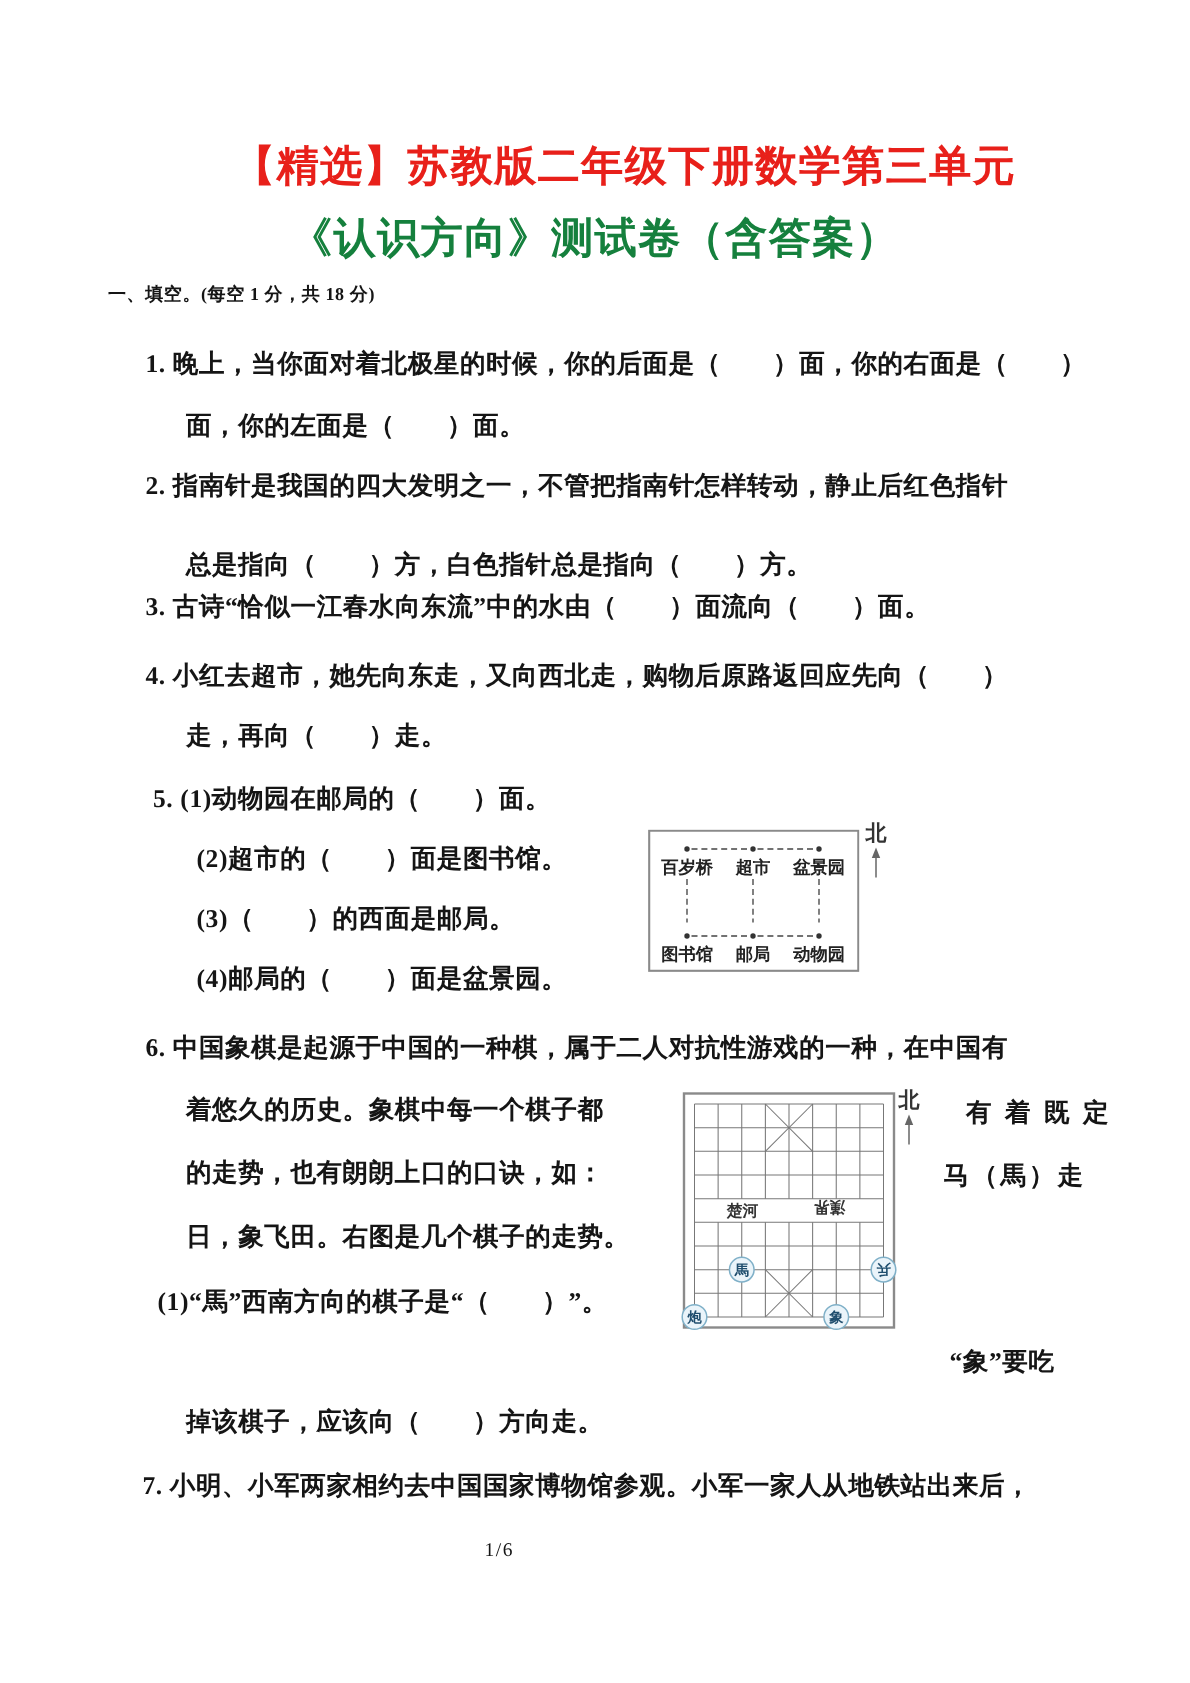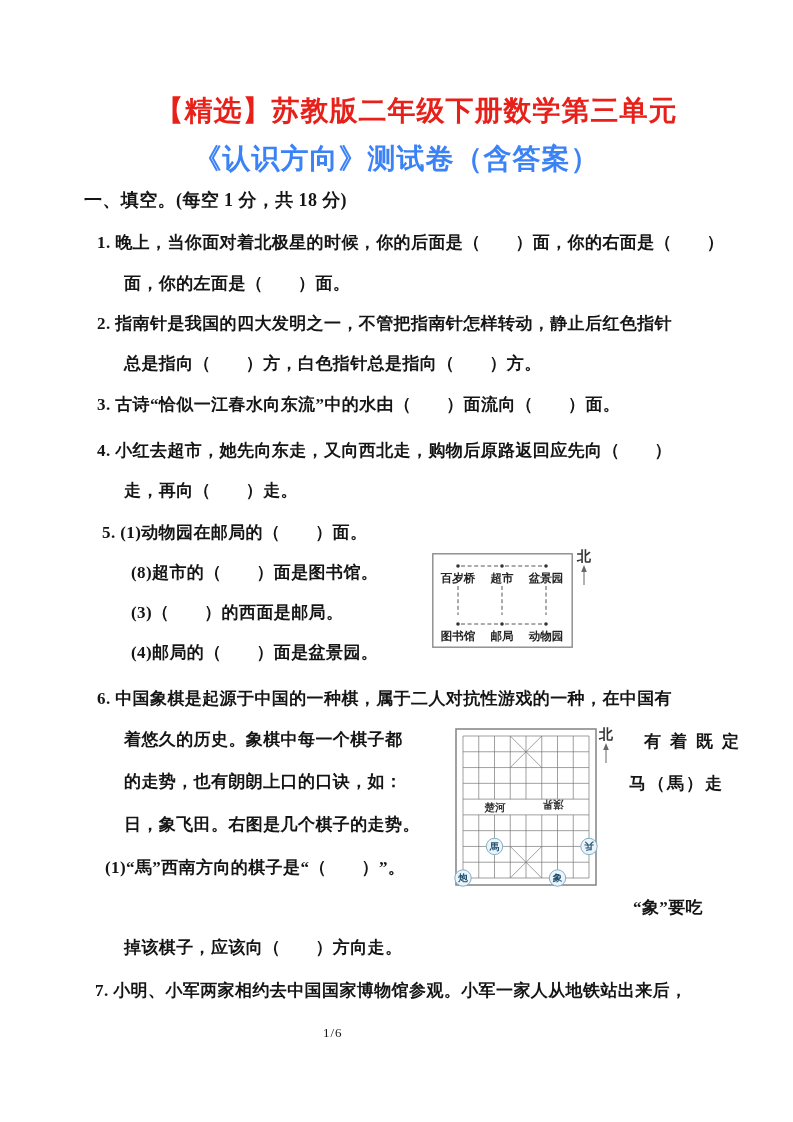--- a/index.html
+++ b/index.html
@@ -8,55 +8,55 @@
     font-family:"Liberation Serif","DejaVu Serif",serif;color:#151515;overflow:hidden;
   }
   .title-line{
     position:absolute;left:0;width:100%;text-align:center;margin:0;
     font-size:28px;font-weight:700;color:#e8201a;letter-spacing:1px;white-space:nowrap;
   }
   .ln{
     position:absolute;white-space:nowrap;
     font-size:17px;font-weight:600;letter-spacing:0.4px;
   }
-  .section-h{font-size:18px;margin-left:12px;}
+  .section-h{font-size:12px;}
   .r-snippet{font-size:17px;}
   .spread{letter-spacing:9px;margin-left:16px;}
   .spread2{letter-spacing:2px;}
   .figure{position:absolute;}
   .north{
     position:absolute;display:flex;flex-direction:column;align-items:center;
     font-size:14px;font-weight:600;color:#333;line-height:1.1;
   }
   .footer-num{position:absolute;font-size:13px;font-weight:400;letter-spacing:1px;}
   svg text{font-family:"Liberation Serif","DejaVu Serif",serif;}
 </style>
 </head>
 <body>
 
 <div class="page">
 
   <h1 class="title-line" style="top: 92px; color: rgb(232, 32, 26); padding-left: 20px;">【精选】苏教版二年级下册数学第三单元</h1>
-  <h1 class="title-line" style="top: 140px; color: #3b82f6;">《认识方向》测试卷（含答案）</h1>
+  <h1 class="title-line" style="top: 140px; color: #15803d;">《认识方向》测试卷（含答案）</h1>
 
   <div class="ln section-h" style="left:72px;top:188px">一、填空。(每空 1 分，共 18 分)</div>
 
   <div class="ln" style="left:97px;top:231px">1. 晚上，当你面对着北极星的时候，你的后面是（　　）面，你的右面是（　　）</div>
   <div class="ln" style="left:124px;top:272px">面，你的左面是（　　）面。</div>
 
   <div class="ln" style="left:97px;top:312px">2. 指南针是我国的四大发明之一，不管把指南针怎样转动，静止后红色指针</div>
-  <div class="ln" style="left:124px;top:352px">总是指向（　　）方，白色指针总是指向（　　）方。</div>
+  <div class="ln" style="left:124px;top:365px">总是指向（　　）方，白色指针总是指向（　　）方。</div>
 
   <div class="ln" style="left:97px;top:393px">3. 古诗“恰似一江春水向东流”中的水由（　　）面流向（　　）面。</div>
 
   <div class="ln" style="left:97px;top:439px">4. 小红去超市，她先向东走，又向西北走，购物后原路返回应先向（　　）</div>
   <div class="ln" style="left:124px;top:479px">走，再向（　　）走。</div>
 
   <div class="ln" style="left:102px;top:521px">5. (1)动物园在邮局的（　　）面。</div>
-  <div class="ln" style="left:131px;top:561px">(8)超市的（　　）面是图书馆。</div>
+  <div class="ln" style="left:131px;top:561px">(2)超市的（　　）面是图书馆。</div>
   <div class="ln" style="left:131px;top:601px">(3)（　　）的西面是邮局。</div>
   <div class="ln" style="left:131px;top:641px">(4)邮局的（　　）面是盆景园。</div>
 
   <svg class="figure" style="left:432px;top:553px" width="141" height="95" viewBox="0 0 141 95">
     <rect x="0.8" y="0.8" width="139.4" height="93.4" fill="#ffffff" stroke="#8a8a8a" stroke-width="1.4"></rect>
     <g stroke="#444" stroke-width="0.9" stroke-dasharray="4,2.6">
       <line x1="29" y1="13" x2="67" y2="13"></line>
         <line x1="73" y1="13" x2="111" y2="13"></line>
       <line x1="29" y1="71" x2="67" y2="71"></line>
         <line x1="73" y1="71" x2="111" y2="71"></line>

